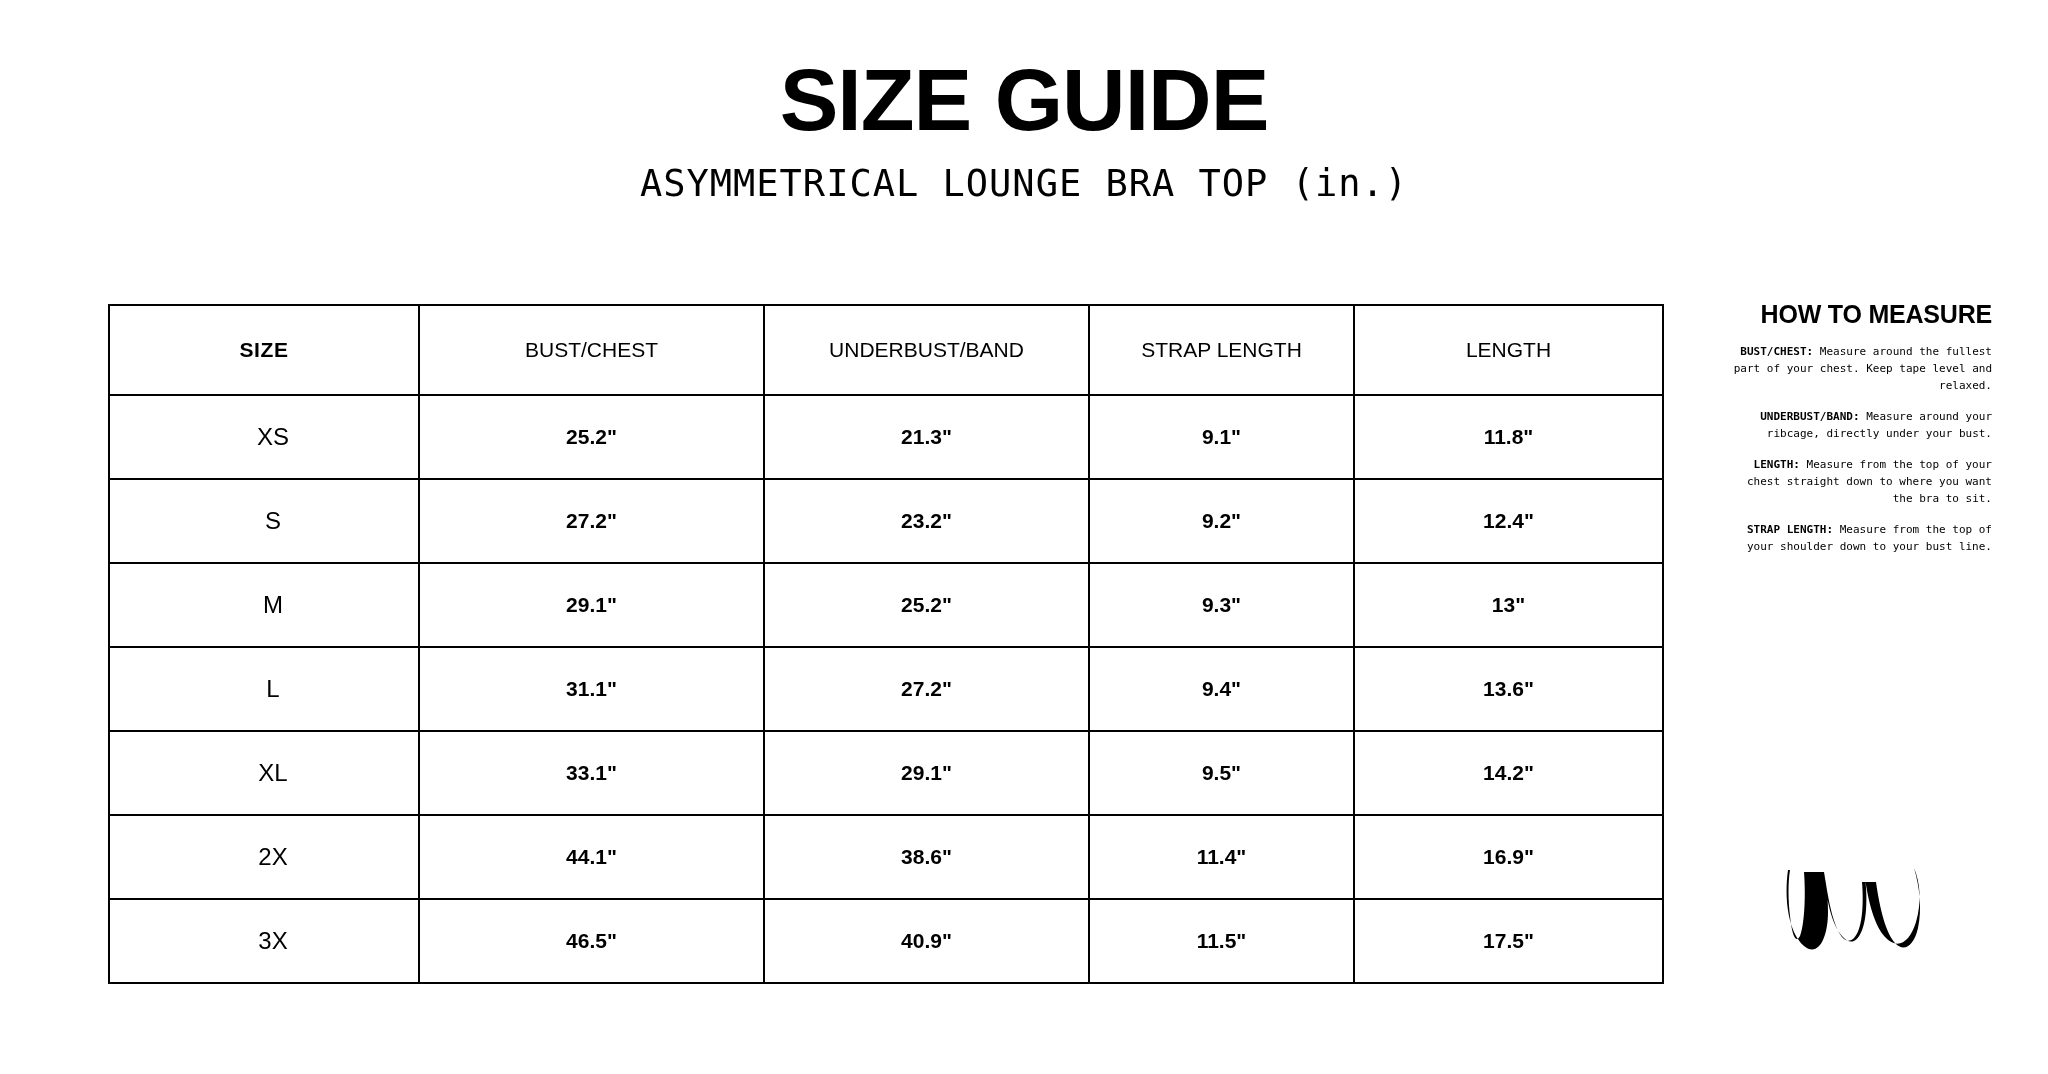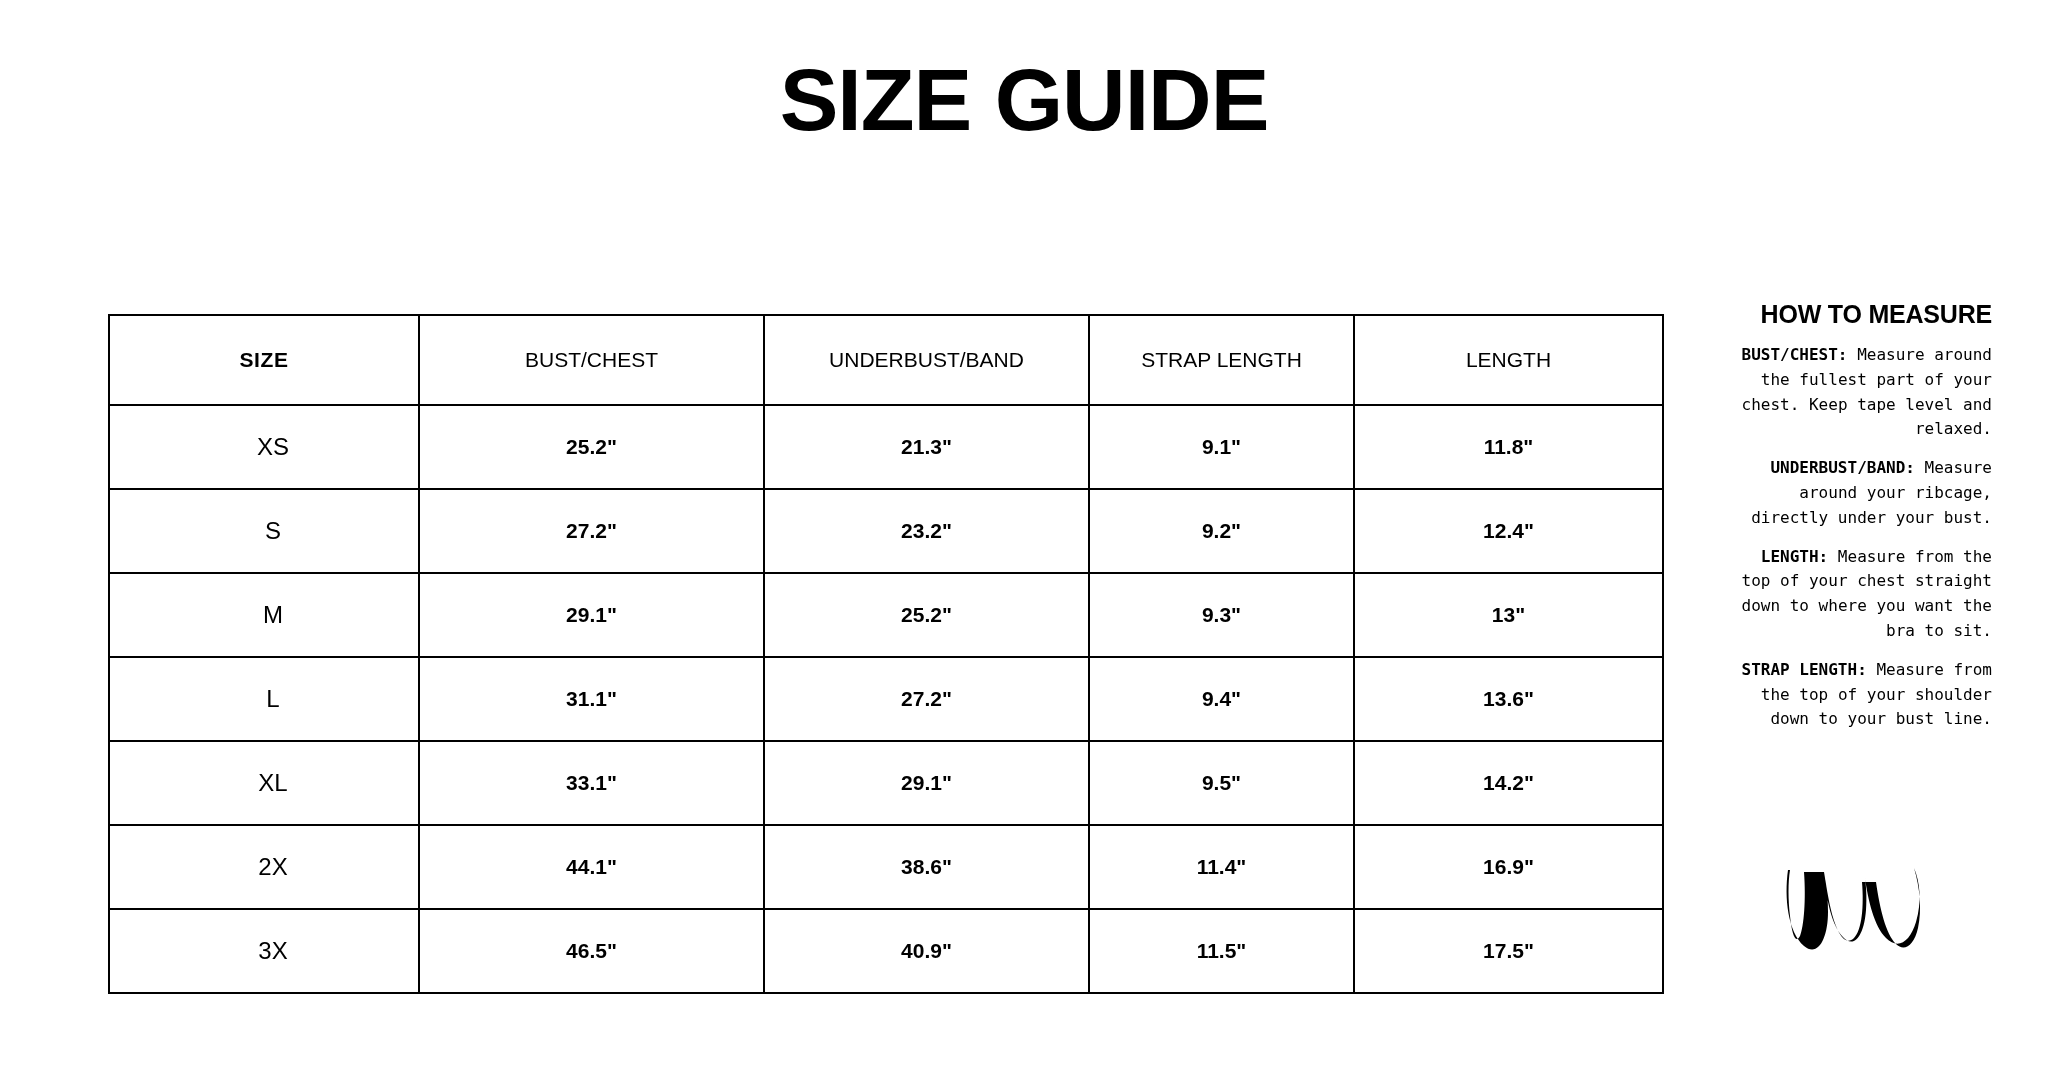--- a/index.html
+++ b/index.html
@@ -38,21 +38,21 @@
     font-family: "DejaVu Sans Mono", monospace;
     font-size: 37px;
     letter-spacing: 1px;
     margin-top: 18px;
   }
 
   
   .table-wrap {
     position: absolute;
     left: 108px;
-    top: 314px;
+    top: 304px;
     width: 1554px;
   }
   table.size-table {
     border-collapse: collapse;
     width: 100%;
     table-layout: fixed;
   }
   table.size-table th,
   table.size-table td {
     border: 2px solid #000000;
@@ -94,21 +94,21 @@
     text-align: right;
   }
   .side h2 {
     font-size: 25px;
     font-weight: bold;
     margin: 0 0 14px 0;
     letter-spacing: -0.2px;
   }
   .side .entry {
     font-family: "DejaVu Sans Mono", monospace;
-    font-size: 16px;
+    font-size: 11px;
     line-height: 1.55;
     margin-bottom: 14px;
   }
   .side .entry b {
     font-weight: bold;
   }
 
   
   .logo {
     position: absolute;
@@ -118,20 +118,21 @@
     height: 120px;
   }
 </style>
 </head>
 <body>
 
 <div class="page">
 
   <div class="header">
     <h1 class="title">SIZE GUIDE</h1>
+    <div class="subtitle">ASYMMETRICAL LOUNGE BRA TOP (in.)</div>
   </div>
 
   <div class="table-wrap">
     <table class="size-table">
       <colgroup>
         <col class="c-size">
         <col class="c-bust">
         <col class="c-under">
         <col class="c-strap">
         <col class="c-len">

